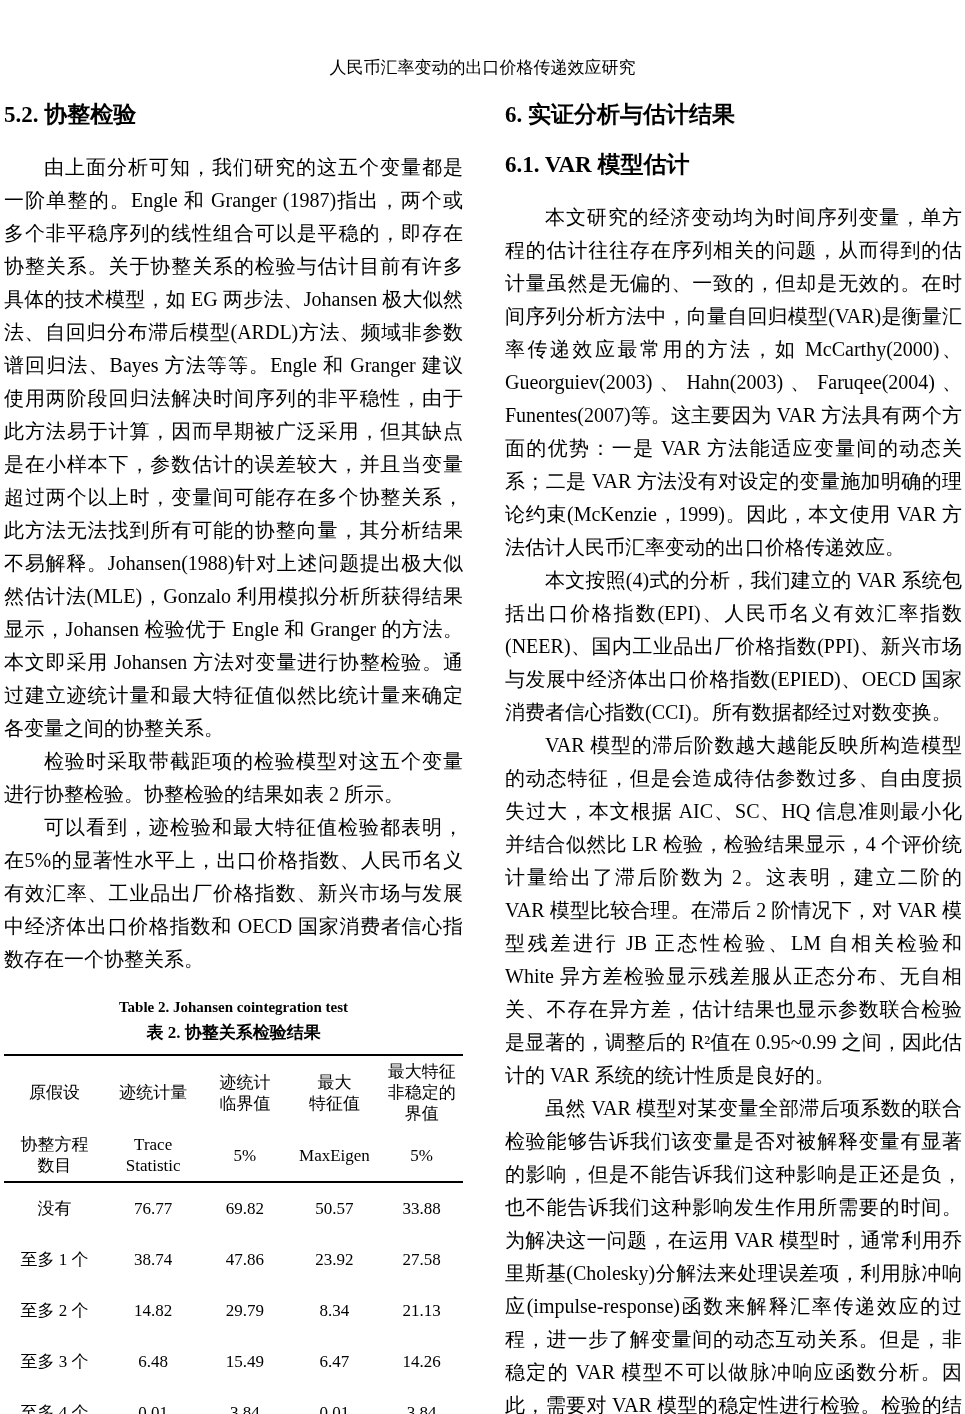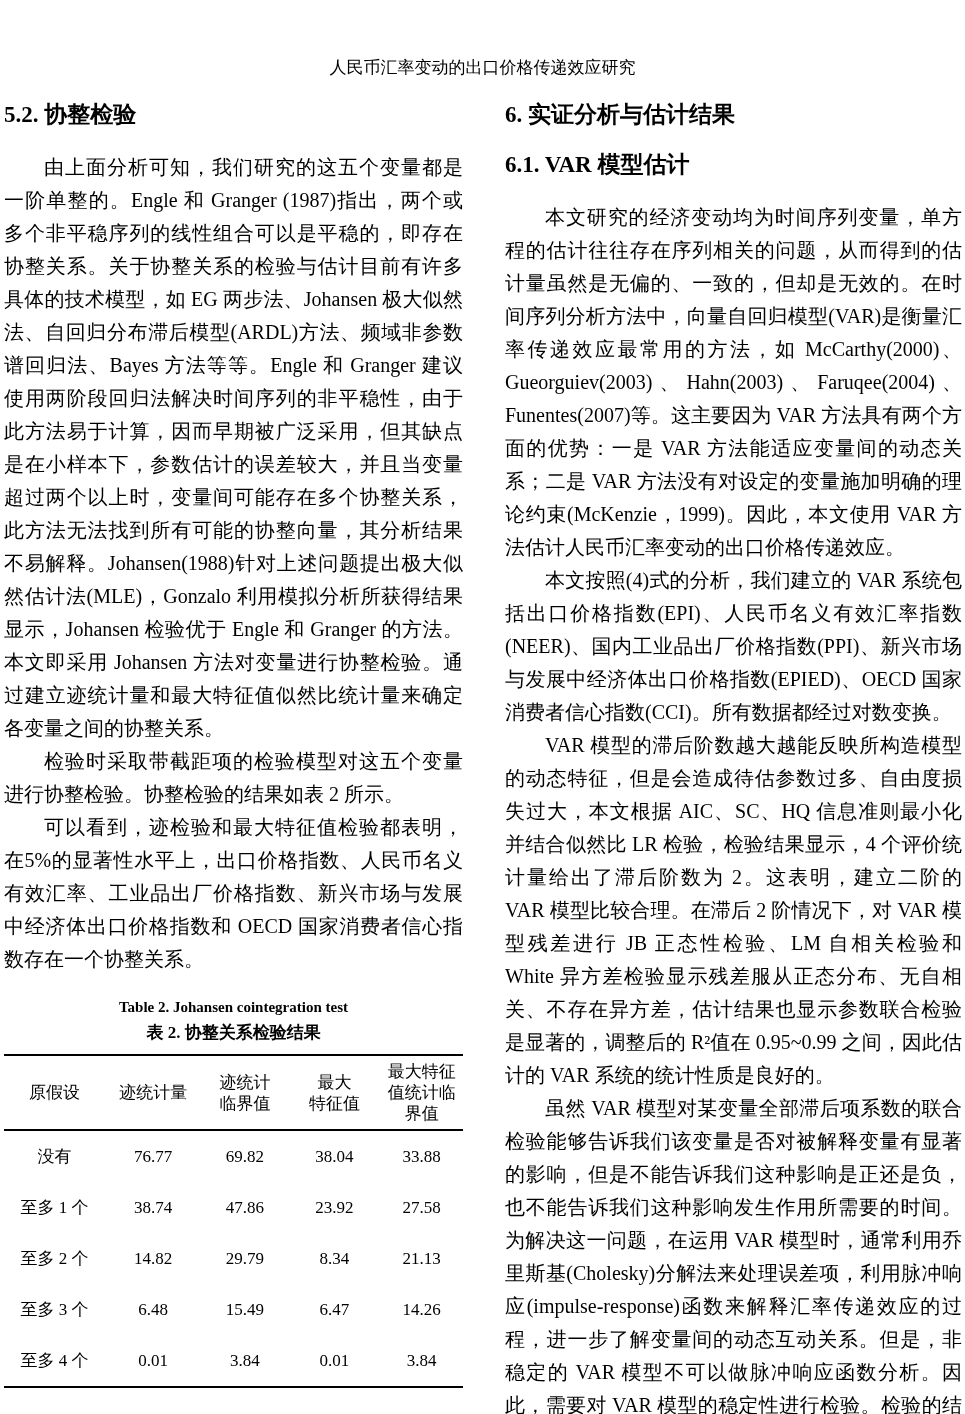--- a/index.html
+++ b/index.html
@@ -132,30 +132,39 @@
     <table class="jtable">
       <thead>
         <tr>
           <th class="c1">原假设</th>
           <th class="c2">迹统计量</th>
           <th class="c3">迹统计
 临界值</th>
           <th class="c4">最大
 特征值</th>
           <th class="c5">最大特征
-值统计临
+非稳定的
 界值</th>
+        </tr>
+        <tr>
+          <th class="c1">协整方程
+数目</th>
+          <th class="c2">Trace
+Statistic</th>
+          <th class="c3">5%</th>
+          <th class="c4">MaxEigen</th>
+          <th class="c5">5%</th>
         </tr>
       </thead>
       <tbody>
         <tr>
           <td>没有</td>
           <td>76.77</td>
           <td>69.82</td>
-          <td>38.04</td>
+          <td>50.57</td>
           <td>33.88</td>
         </tr>
         <tr>
           <td>至多 1 个</td>
           <td>38.74</td>
           <td>47.86</td>
           <td>23.92</td>
           <td>27.58</td>
         </tr>
         <tr>

